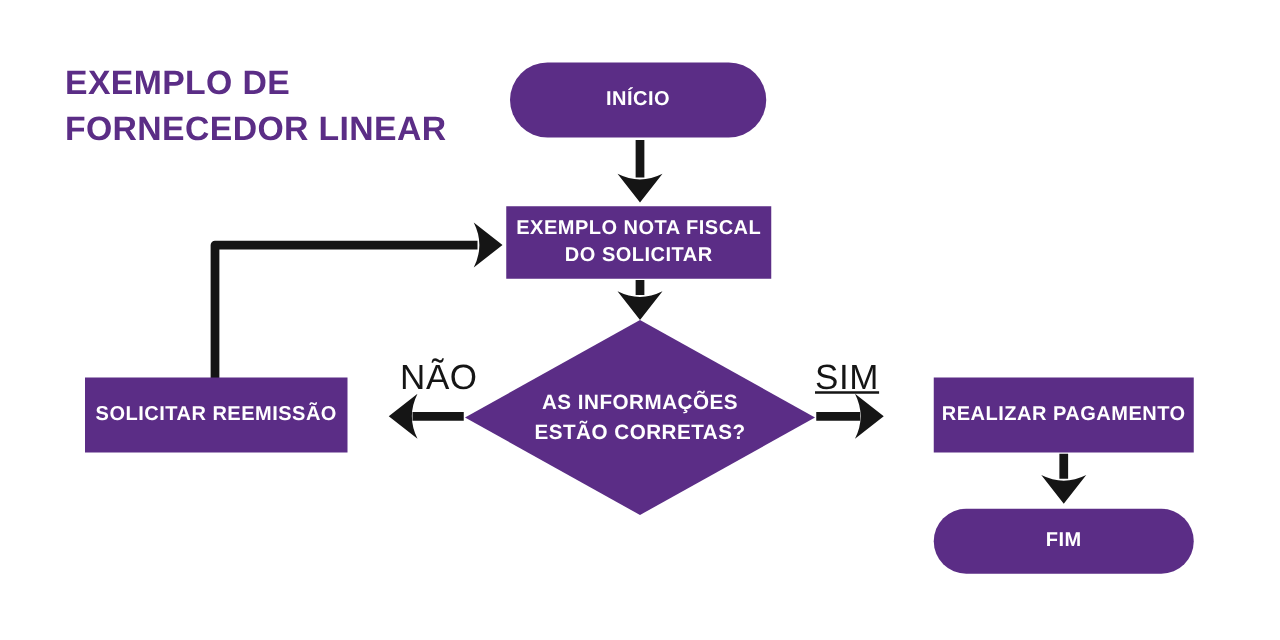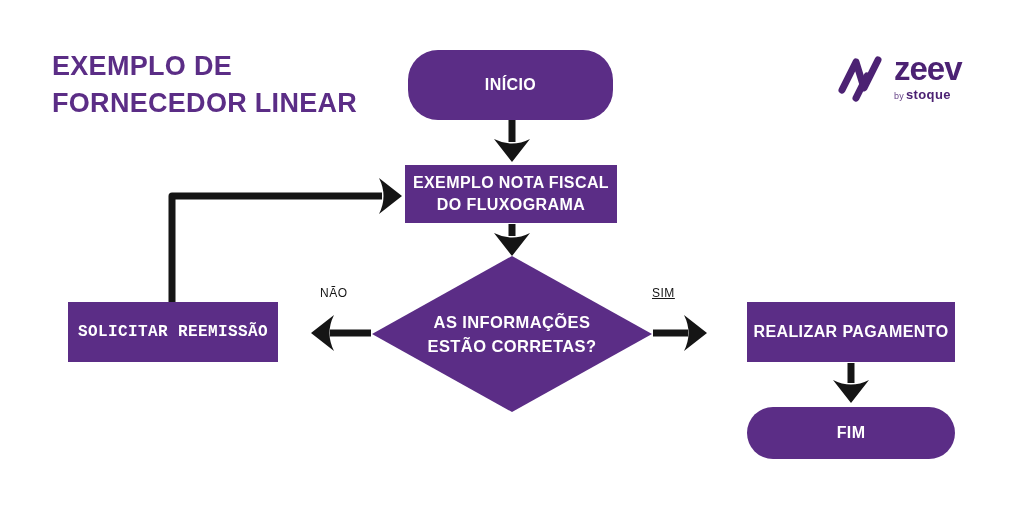--- a/index.html
+++ b/index.html
@@ -29,66 +29,54 @@
   .logo-by .company{font-weight:700;letter-spacing:.4px;}
 
   
   .node{
     position:absolute;background:var(--purple);color:var(--on_shape);
     display:flex;flex-direction:column;align-items:center;justify-content:center;
     font-weight:700;font-size:16px;line-height:22px;text-align:center;
     letter-spacing:.4px;z-index:2;
   }
   .terminator{border-radius:30px;}
-  .node-start{left:408px;top:50px;width:205px;height:70px;}
+  .node-start{left:408px;top:50px;width:205px;height:60px;}
   .node-receive{left:405px;top:165px;width:212px;height:58px;}
   .node-decision{
     left:372px;top:256px;width:280px;height:156px;
     clip-path:polygon(50% 0%,100% 50%,50% 100%,0% 50%);
     font-size:16.5px;line-height:24px;
   }
-  .node-reissue{left:68px;top:302px;width:210px;height:60px;font-family:Liberation Mono, monospace;}
+  .node-reissue{left:68px;top:302px;width:210px;height:60px;}
   .node-payment{left:747px;top:302px;width:208px;height:60px;}
   .node-end{left:747px;top:407px;width:208px;height:52px;}
 
   
   .branch{
-    position:absolute;color:var(--ink);font-size:12px;font-weight:400;
+    position:absolute;color:var(--ink);font-size:28px;font-weight:400;
     letter-spacing:.5px;z-index:2;
   }
   .branch-no{left:320px;top:286px;}
   .branch-yes{left:652px;top:286px;text-decoration:underline;}
 
   
   .arrows{position:absolute;left:0;top:0;width:1024px;height:512px;z-index:1;pointer-events:none;}
   .arrows .shaft{stroke:var(--ink);stroke-width:7;fill:none;stroke-linejoin:round;}
   .arrows .head{fill:var(--ink);stroke:none;}
 </style>
 </head>
 <body>
 
 <div class="canvas">
 
   <div class="title">
     <div>EXEMPLO DE</div>
     <div>FORNECEDOR LINEAR</div>
   </div>
 
-  <div class="logo">
-    <svg class="logo-mark" viewBox="0 0 52 60">
-      <path d="M8 44 L22 16 L30 42 L44 14" fill="none" stroke="#4c2273" stroke-width="7" stroke-linecap="round" stroke-linejoin="round"></path>
-      <path d="M22 52 L33 30" fill="none" stroke="#4c2273" stroke-width="7" stroke-linecap="round" stroke-linejoin="round"></path>
-    </svg>
-    <div class="logo-text">
-      <div class="logo-brand">zeev</div>
-      <div class="logo-by">
-        <span class="by">by</span><span class="company">stoque</span>
-      </div>
-    </div>
-  </div>
 
   <svg class="arrows" viewBox="0 0 1024 512">
 
     <path class="shaft" d="M512 112 V 142"></path>
     <path class="head" d="M512 162 L494 139 Q512 148 530 139 Z"></path>
 
     <path class="shaft" d="M512 224 V 236"></path>
     <path class="head" d="M512 256 L494 233 Q512 242 530 233 Z"></path>
 
     <path class="shaft" d="M371 333 H 330"></path>
@@ -103,21 +91,21 @@
     <path class="shaft" d="M172 303 V 196 H 382"></path>
     <path class="head" d="M402 196 L379 178 Q388 196 379 214 Z"></path>
   </svg>
 
   <div class="node terminator node-start">
     <div>INÍCIO</div>
   </div>
 
   <div class="node node-receive">
     <div>EXEMPLO NOTA FISCAL</div>
-    <div>DO FLUXOGRAMA</div>
+    <div>DO SOLICITAR</div>
   </div>
 
   <div class="node node-decision">
     <div>AS INFORMAÇÕES</div>
     <div>ESTÃO CORRETAS?</div>
   </div>
 
   <div class="node node-reissue">
     <div>SOLICITAR REEMISSÃO</div>
   </div>

